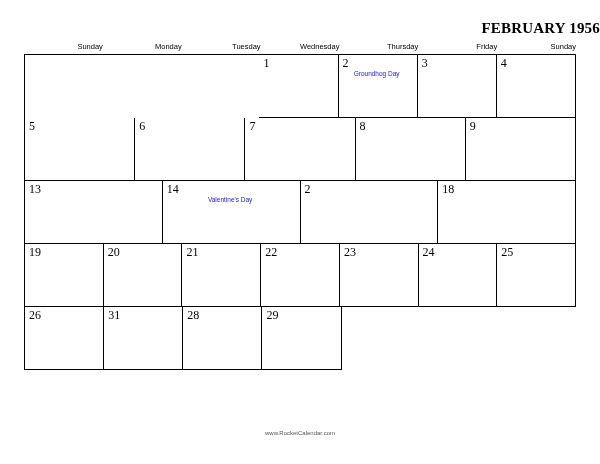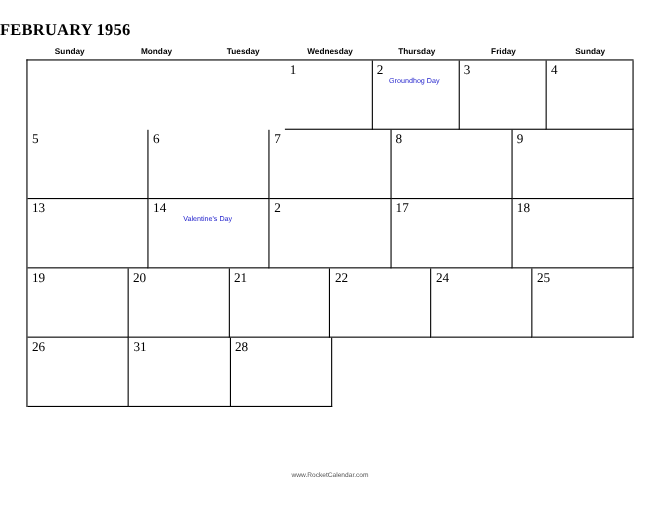--- a/index.html
+++ b/index.html
@@ -20,44 +20,43 @@
     left: 0; top: 0;
     width: 600px;
     height: 464px;
     box-sizing: border-box;
   }
   .title {
     position: absolute;
     left: 0;
     top: 20px;
     width: 600px;
-    text-align: left;
+    text-align: right;
     font-family: "Liberation Serif", serif;
     font-weight: bold;
     font-size: 15px;
     letter-spacing: 0.2px;
   }
   .calendar {
     position: absolute;
     left: 24px;
     top: 40px;
     width: 552px;
   }
   .dow-row {
     display: flex;
     width: 552px;
     height: 14px;
   }
   .dow {
     flex: 1 1 0;
-    text-align: center;
+    text-align: right;
     font-size: 7.5px;
     color: #000;
     line-height: 14px;
-    font-weight: bold;
   }
   .grid {
     width: 552px;
     border-left: 1px solid #000;
     border-top: 1px solid #000;
     box-sizing: border-box;
   }
   .week {
     display: flex;
     width: 100%;
@@ -180,24 +179,20 @@
         </div>
         <div class="cell">
           <span class="daynum">14</span>
           <span class="event">Valentine's Day</span>
         </div>
         <div class="cell">
           <span class="daynum">2</span>
           <span class="event"></span>
         </div>
         <div class="cell">
-          <span class="daynum">17</span>
-          <span class="event"></span>
-        </div>
-        <div class="cell">
           <span class="daynum">18</span>
           <span class="event"></span>
         </div>
       </div>
 
       <div class="week">
         <div class="cell">
           <span class="daynum">19</span>
           <span class="event"></span>
         </div>
@@ -207,40 +202,48 @@
         </div>
         <div class="cell">
           <span class="daynum">21</span>
           <span class="event"></span>
         </div>
         <div class="cell">
           <span class="daynum">22</span>
           <span class="event"></span>
         </div>
         <div class="cell">
+          <span class="daynum">23</span>
+          <span class="event"></span>
+        </div>
+        <div class="cell">
           <span class="daynum">24</span>
           <span class="event"></span>
         </div>
         <div class="cell">
           <span class="daynum">25</span>
           <span class="event"></span>
         </div>
       </div>
 
       <div class="week">
         <div class="cell">
           <span class="daynum">26</span>
           <span class="event"></span>
         </div>
         <div class="cell">
           <span class="daynum">31</span>
           <span class="event"></span>
         </div>
         <div class="cell">
           <span class="daynum">28</span>
+          <span class="event"></span>
+        </div>
+        <div class="cell">
+          <span class="daynum">29</span>
           <span class="event"></span>
         </div>
         <div class="cell blank"></div>
         <div class="cell blank"></div>
         <div class="cell blank"></div>
       </div>
 
     </div>
   </div>
 

